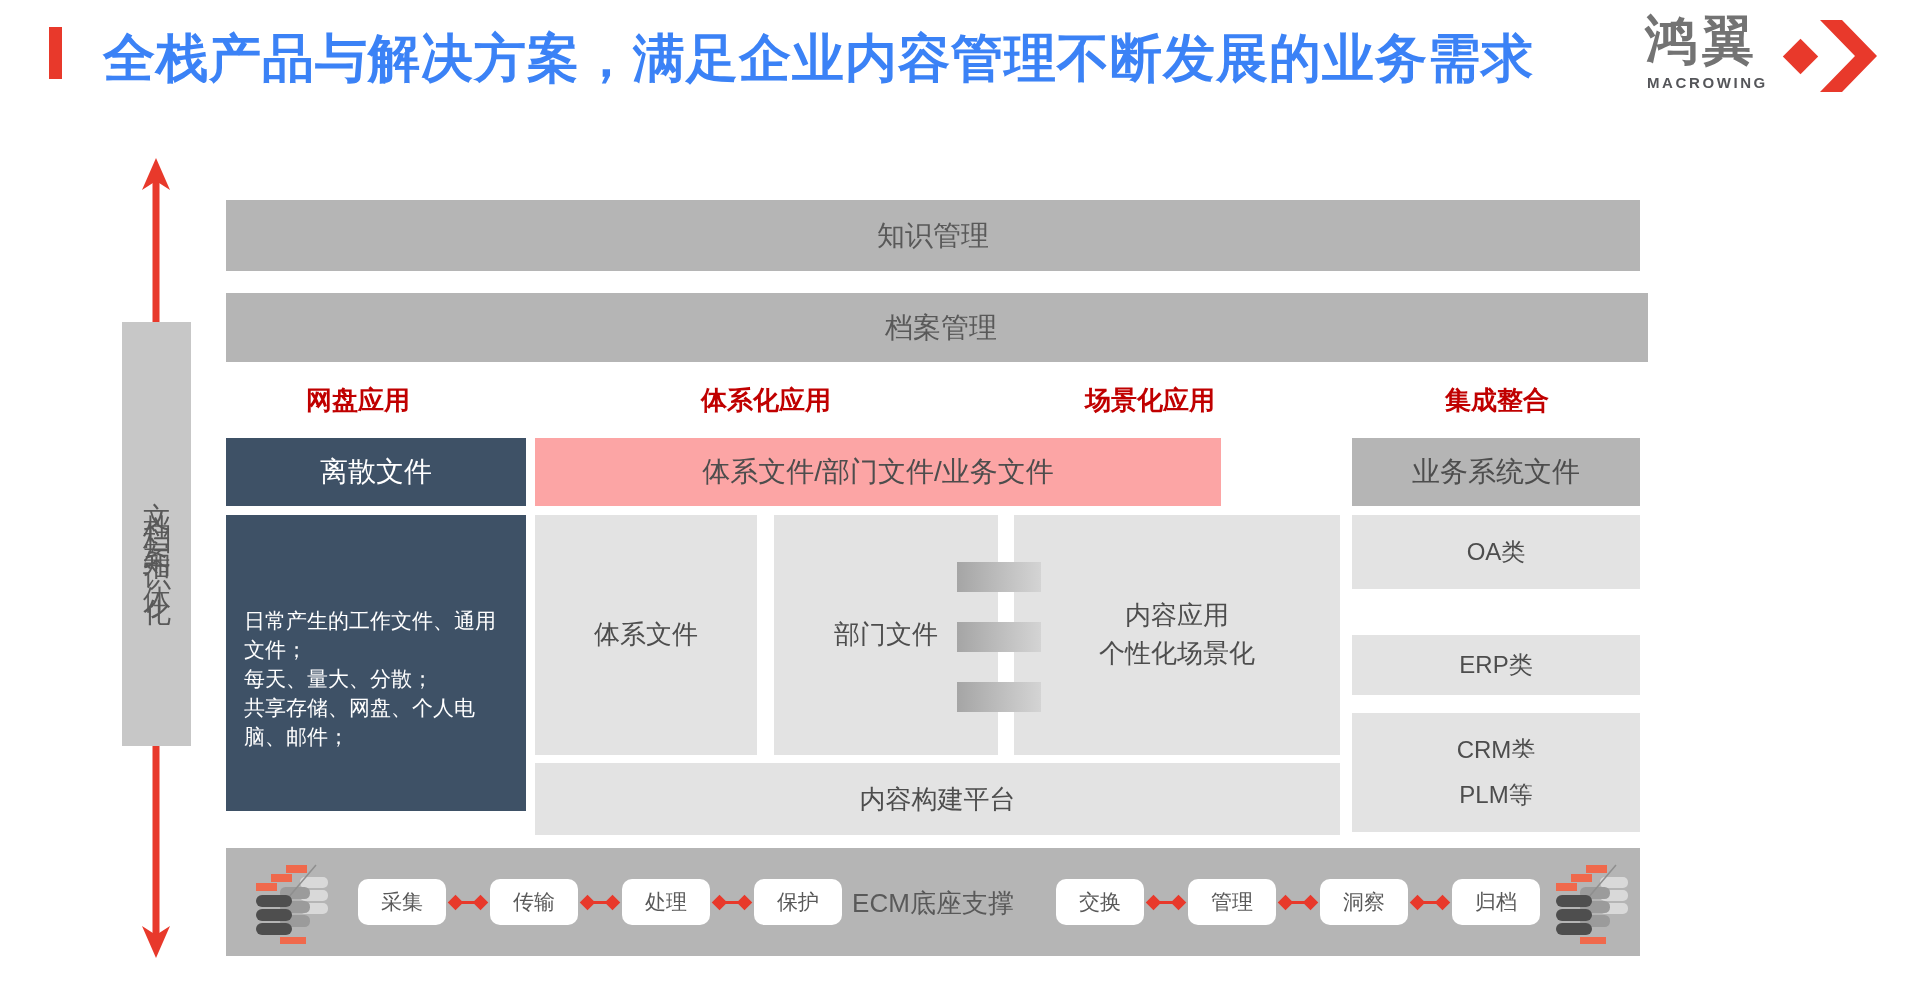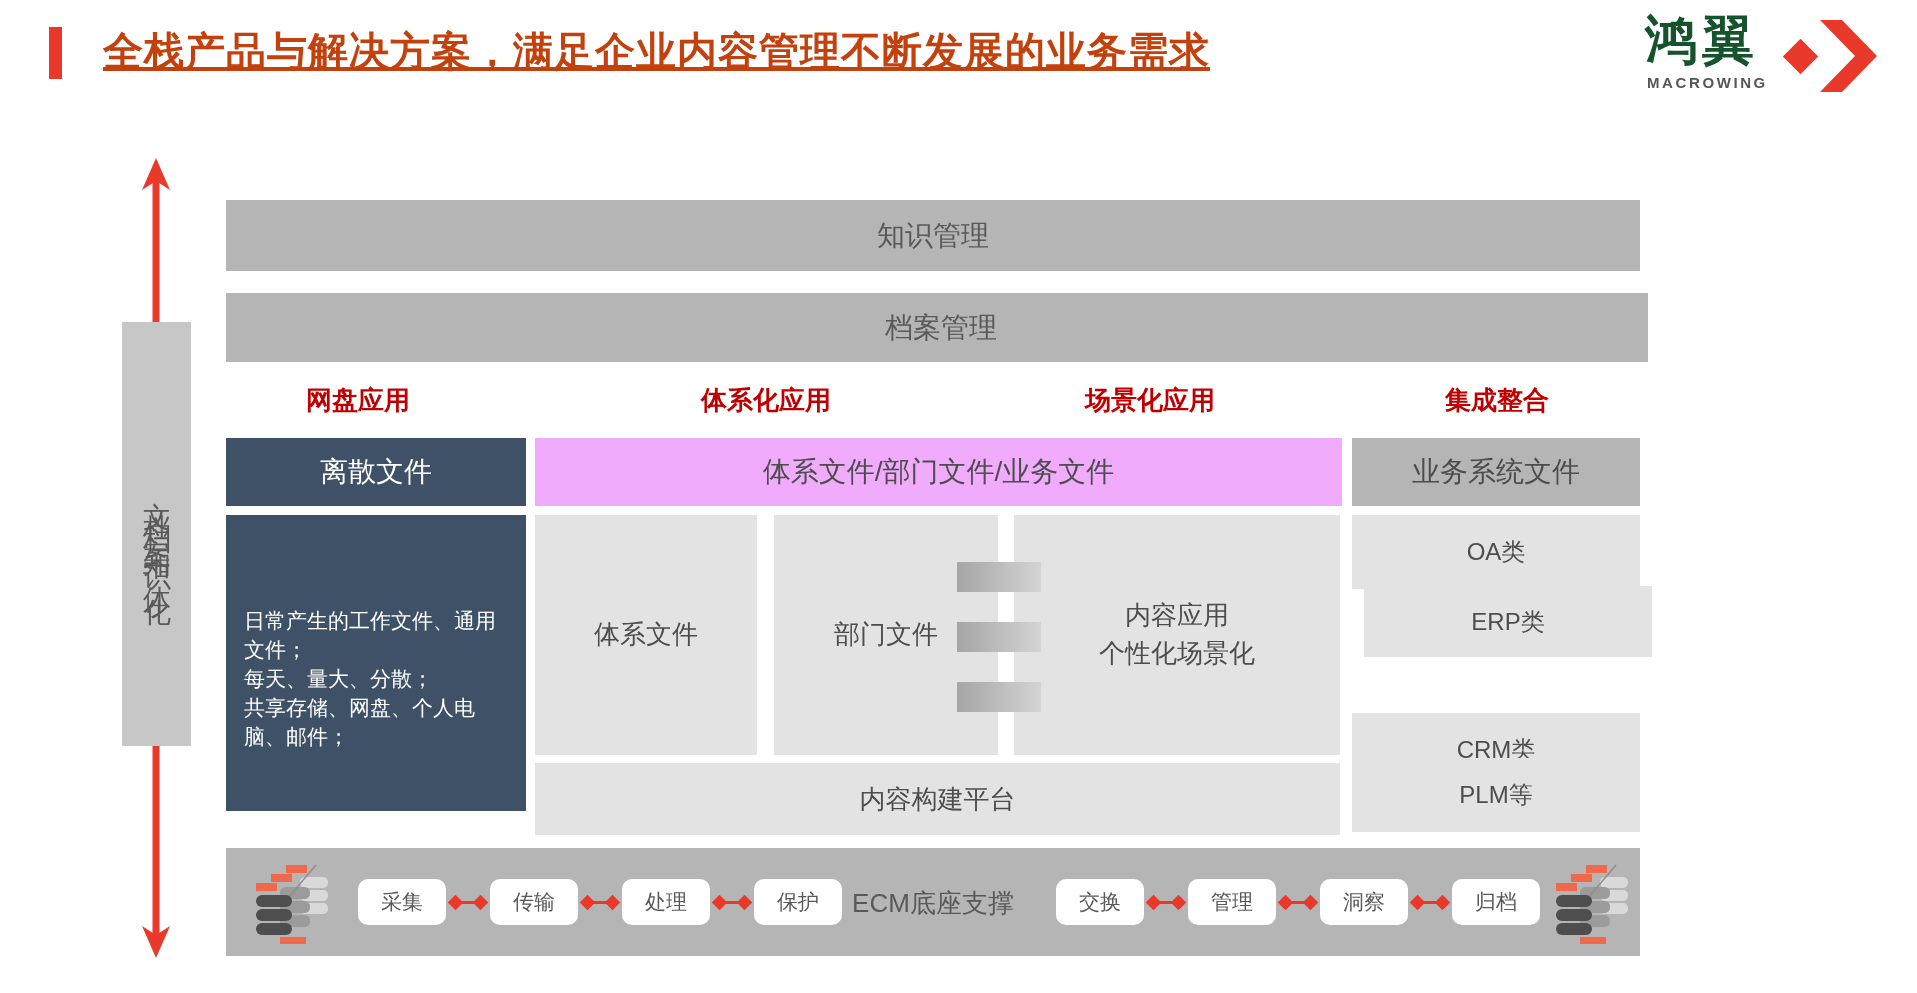--- a/index.html
+++ b/index.html
@@ -2,24 +2,24 @@
 <html><head>
 <meta charset="utf-8">
 <style>
   html,body{margin:0;padding:0;background:#fff;}
   .slide{
     position:relative;width:1917px;height:993px;background:#ffffff;overflow:hidden;
     font-family:"Liberation Sans","DejaVu Sans",sans-serif;
   }
   
   .accent-bar{position:absolute;left:49px;top:27px;width:13px;height:52px;background:#e8392b;}
-  .page-title{position:absolute;left:103px;top:24px;font-size:40px;font-weight:bold;color:#c2410c;letter-spacing:1px;white-space:nowrap;text-decoration:underline;}
+  .page-title{position:absolute;left:103px;top:24px;font-size:52px;font-weight:bold;color:#3b82f6;letter-spacing:1px;white-space:nowrap;}
   
   .logo{position:absolute;left:1640px;top:12px;width:250px;height:92px;}
-  .logo-cn{position:absolute;left:5px;top:0;font-size:52px;font-weight:bold;color:#14532d;letter-spacing:5px;line-height:1.1;}
+  .logo-cn{position:absolute;left:5px;top:0;font-size:52px;font-weight:bold;color:#737373;letter-spacing:5px;line-height:1.1;}
   .logo-en{position:absolute;left:7px;top:62px;font-size:15px;font-weight:bold;color:#55565a;letter-spacing:2.6px;}
   .logo-mark{position:absolute;left:138px;top:6px;}
   
   .v-arrow{position:absolute;left:140px;top:158px;}
   .rail-box{position:absolute;left:122px;top:322px;width:69px;height:424px;background:#c7c7c7;
     display:flex;align-items:center;justify-content:center;z-index:2;}
   .rail-text{writing-mode:vertical-rl;font-size:28px;color:#595959;letter-spacing:12px;}
   
   .bar{position:absolute;left:226px;width:1414px;background:#b5b5b5;
     display:flex;align-items:center;justify-content:center;font-size:28px;color:#595959;}
@@ -27,39 +27,39 @@
   .bar-archive{top:293px;height:69px;padding-left:8px;}
   
   .cat{position:absolute;top:383px;transform:translateX(-50%);font-size:26px;font-weight:bold;color:#c00000;white-space:nowrap;}
   .cat-netdisk{left:358px;}
   .cat-systematic{left:766px;}
   .cat-scenario{left:1150px;}
   .cat-integration{left:1497px;}
   
   .hdr{position:absolute;top:438px;height:68px;display:flex;align-items:center;justify-content:center;font-size:28px;}
   .hdr-left{left:226px;width:300px;background:#3e5166;color:#ffffff;}
-  .hdr-mid{left:535px;width:807px;background:#f0abfc;color:#4d4d4d;}
+  .hdr-mid{left:535px;width:686px;background:#fca5a5;color:#4d4d4d;}
   .hdr-right{left:1352px;width:288px;background:#b5b5b5;color:#4d4d4d;}
   
   .dark-body{position:absolute;left:226px;top:515px;width:300px;height:296px;background:#3e5166;}
   .dark-body-text{position:absolute;left:18px;right:12px;top:92px;font-size:21px;line-height:1.38;color:#ffffff;white-space:pre-line;}
   
   .mbox{position:absolute;top:515px;height:240px;background:#e3e3e3;display:flex;align-items:center;justify-content:center;
     font-size:26px;color:#4d4d4d;text-align:center;white-space:pre-line;line-height:1.45;}
   .box-system{left:535px;width:222px;}
   .box-dept{left:774px;width:224px;}
   .box-content{left:1014px;width:326px;}
   .grad-bar{position:absolute;left:957px;width:84px;height:30px;background:linear-gradient(90deg,#a5a5a5,#d4d4d4);z-index:3;}
   .g1{top:562px;} .g2{top:622px;} .g3{top:682px;}
   .platform{position:absolute;left:535px;top:763px;width:805px;height:72px;background:#e3e3e3;
     display:flex;align-items:center;justify-content:center;font-size:26px;color:#4d4d4d;}
   
   .ritem{position:absolute;left:1352px;width:288px;background:#e3e3e3;display:flex;align-items:center;justify-content:center;
     font-size:24px;color:#4d4d4d;}
-  .r0{top:515px;height:74px;} .r1{top:586px;height:71px;margin-left:12px;} .r2{top:675px;height:73px;margin-top:38px;} .r3{top:758px;height:74px;}
+  .r0{top:515px;height:74px;} .r1{top:635px;height:60px;} .r2{top:675px;height:73px;margin-top:38px;} .r3{top:758px;height:74px;}
   
   .ecm{position:absolute;left:226px;top:848px;width:1414px;height:108px;background:#b5b5b5;}
   .db-icon{position:absolute;top:11px;}
   .db-left{left:28px;} .db-right{left:1328px;}
   .pill-group{position:absolute;top:31px;display:flex;align-items:center;}
   .pg-left{left:132px;} .pg-right{left:830px;}
   .pill{width:88px;height:46px;background:#ffffff;border-radius:10px;display:flex;align-items:center;justify-content:center;
     font-size:21px;color:#595959;flex:none;}
   .connector{display:flex;align-items:center;justify-content:center;width:44px;flex:none;}
   .diamond{width:11px;height:11px;background:#e8392b;transform:rotate(45deg);flex:none;}

